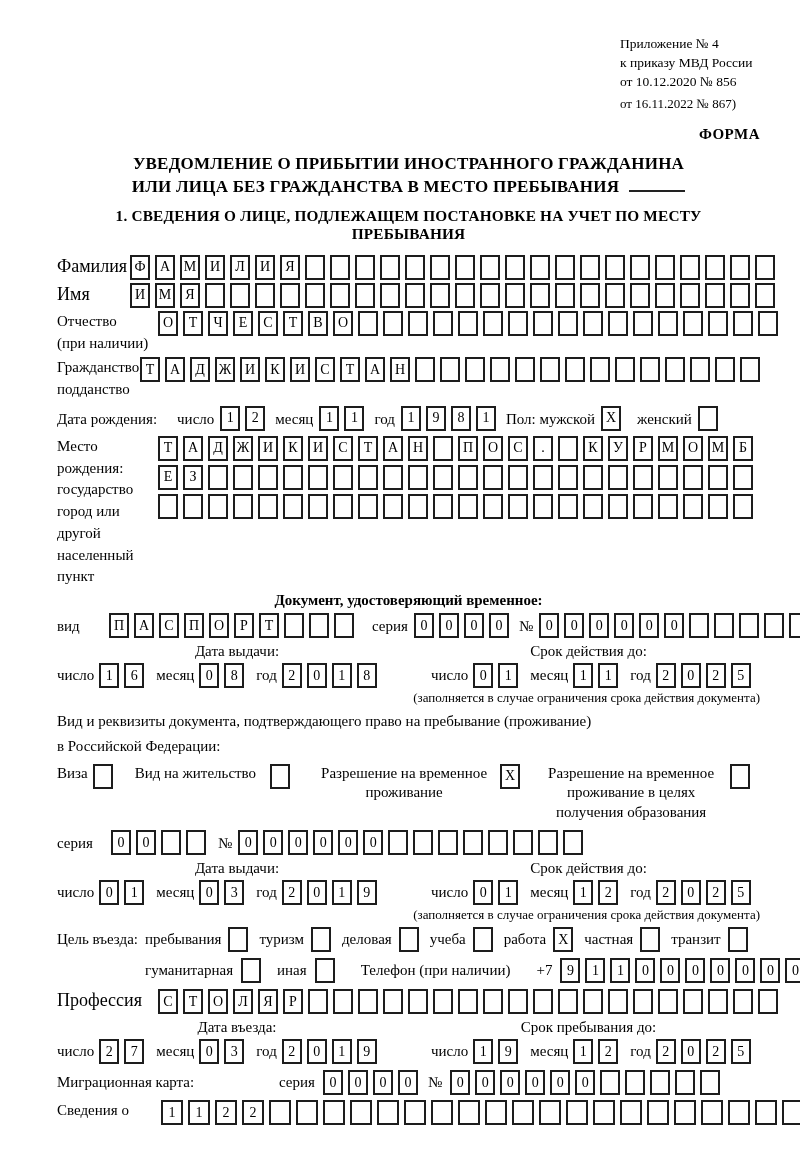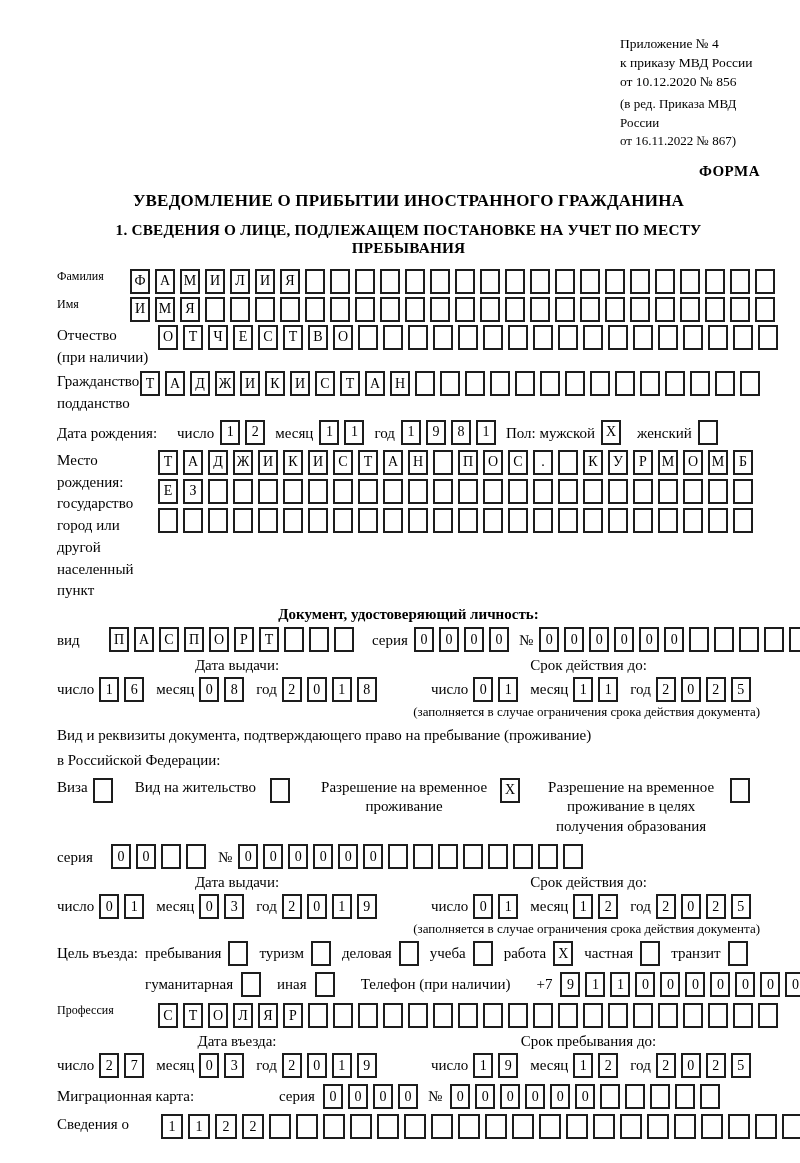--- a/index.html
+++ b/index.html
@@ -6,21 +6,21 @@
   .page{width:800px;height:1163px;box-sizing:border-box;padding:34px 40px 0 57px;
         font-family:"Liberation Serif",serif;color:#000;overflow:hidden;position:relative;background:#fff;}
   .appendix{margin-left:563px;font-size:13.5px;line-height:1.42;}
   .edition{margin-left:563px;font-size:13px;line-height:1.42;margin-top:4px;}
   .forma{text-align:right;font-weight:bold;font-size:15px;margin-top:12px;letter-spacing:.5px;}
   .title{text-align:center;font-weight:bold;font-size:17px;line-height:1.35;margin-top:10px;letter-spacing:.2px;}
   .title-underline{display:inline-block;width:56px;border-bottom:2px solid #222;height:13px;margin-left:10px;}
   .sec-heading{text-align:center;font-weight:bold;font-size:15.3px;margin-top:8px;letter-spacing:.2px;}
   .form{margin-top:12px;}
   .row{display:flex;align-items:flex-start;margin-bottom:3px;}
-  .lbl{font-size:12px;line-height:1.3;flex:none;}
+  .lbl{font-size:18px;line-height:1.3;flex:none;}
   .lbl-col{flex:none;font-size:15px;line-height:1.45;}
   .w73{width:73px;} .w101{width:101px;} .w83{width:83px;}
   .boxes{display:inline-flex;gap:5px;flex:none;}
   .cell{width:16px;height:21px;border:2px solid #1d1d1d;display:inline-flex;align-items:center;justify-content:center;
         font-size:14px;background:#fff;flex:none;font-family:"Liberation Serif",serif;}
   .cell-lg .cell{width:18px;}
   .inline-lbl{font-size:15px;margin:2px 6px 0 10px;flex:none;}
   .inline-lbl.first{margin-left:0;}
   .doc-heading{text-align:center;font-weight:bold;font-size:15px;margin:4px 0 4px;}
   .dates{display:flex;margin-bottom:1px;margin-top:4px;}
@@ -52,27 +52,27 @@
 <body>
 
 <div class="page">
 
   <div class="appendix">
     <div>Приложение № 4</div>
     <div>к приказу МВД России</div>
     <div>от 10.12.2020 № 856</div>
   </div>
   <div class="edition">
-    <div>(в ред. Приказа МВД России</div>
     <div>от 16.11.2022 № 867)</div>
   </div>
   <div class="forma">ФОРМА</div>
 
   <div class="title">
     <div>УВЕДОМЛЕНИЕ О ПРИБЫТИИ ИНОСТРАННОГО ГРАЖДАНИНА</div>
+    <div><span>ИЛИ ЛИЦА БЕЗ ГРАЖДАНСТВА В МЕСТО ПРЕБЫВАНИЯ</span><span class="title-underline"></span></div>
   </div>
 
   <div class="sec-heading">1. СВЕДЕНИЯ О ЛИЦЕ, ПОДЛЕЖАЩЕМ ПОСТАНОВКЕ НА УЧЕТ ПО МЕСТУ ПРЕБЫВАНИЯ</div>
 
   <div class="form">
 
     <div class="row">
       <span class="lbl w73">Фамилия</span>
       <span class="boxes">
           <span class="cell">Ф</span>
@@ -315,21 +315,21 @@
             <span class="cell"></span>
             <span class="cell"></span>
             <span class="cell"></span>
             <span class="cell"></span>
             <span class="cell"></span>
             <span class="cell"></span>
           </div>
       </span>
     </div>
 
-    <div class="doc-heading">Документ, удостоверяющий личность:</div>
+    <div class="doc-heading">Документ, удостоверяющий временное:</div>
 
     <div class="row" style="align-items:center;">
       <span class="inline-lbl first" style="width:46px;">вид</span>
       <span class="boxes">
           <span class="cell">П</span>
           <span class="cell">А</span>
           <span class="cell">С</span>
           <span class="cell">П</span>
           <span class="cell">О</span>
           <span class="cell">Р</span>

